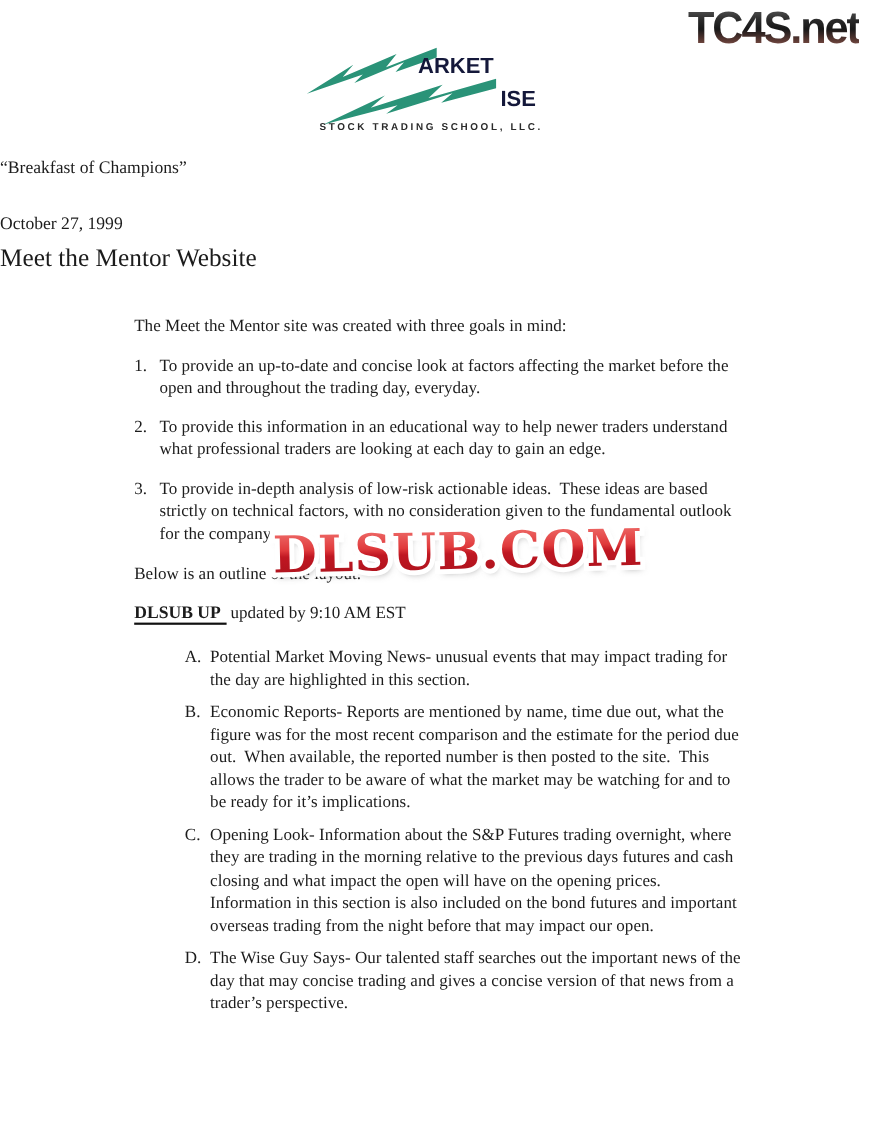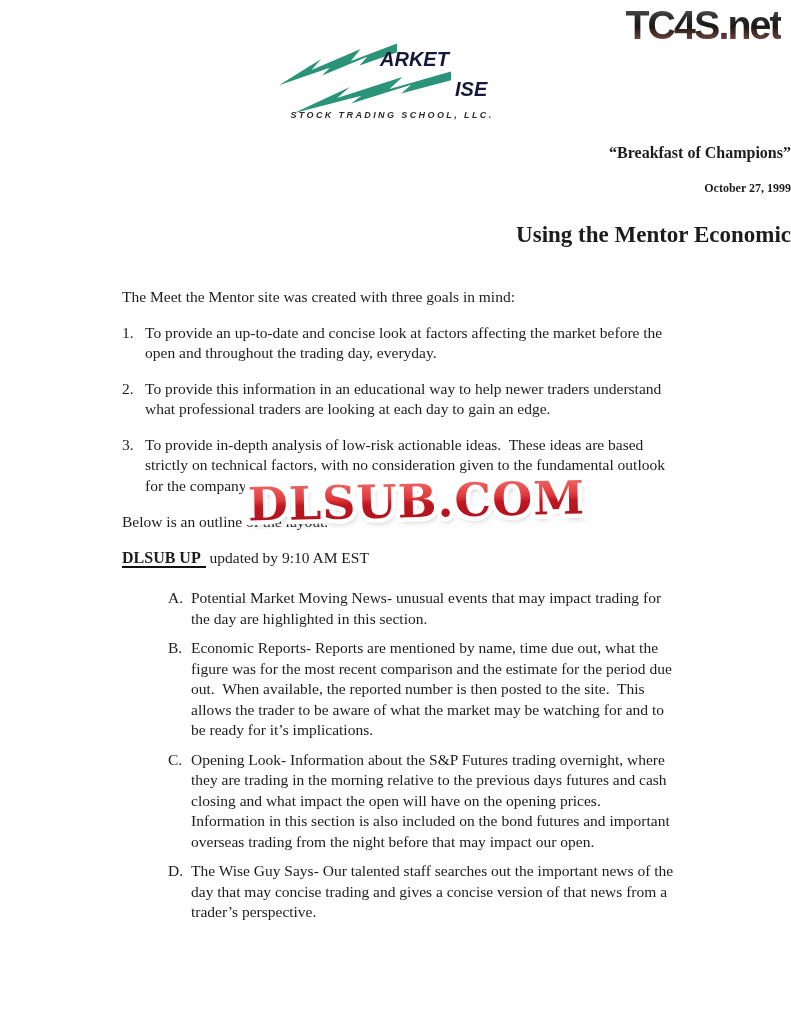--- a/index.html
+++ b/index.html
@@ -13,29 +13,29 @@
   .tc4s{
     position:absolute; top:2px; right:10px;
     font-family:"Liberation Sans","DejaVu Sans",sans-serif;
     font-weight:800; font-size:41px; letter-spacing:-2px;
     background:linear-gradient(180deg,#6b6b6b 0%,#2a2a2a 35%,#181818 52%,#5f3b35 75%,#96685f 92%,#b08a80 100%);
     -webkit-background-clip:text; background-clip:text; color:transparent;
     transform:scaleX(.96); transform-origin:right top;
   }
 
   
-  .logo{position:absolute; left:277px; top:36px; width:230px; height:88px;font-style:italic;}
+  .logo{position:absolute; left:277px; top:36px; width:230px; height:88px;}
   .logo svg{display:block;}
   .logo-word{font-family:"Liberation Sans","DejaVu Sans",sans-serif; font-weight:700; fill:#14183a;}
   .logo-school{font-family:"Liberation Sans","DejaVu Sans",sans-serif; font-weight:700; fill:#2b2b2b; letter-spacing:2.4px;}
 
   
-  .hdr{position:absolute; left:0; width:100%; text-align:right; font-weight:700;}
+  .hdr{position:absolute; left:0; width:100%; text-align:left; font-weight:400;}
   .hdr-quote{top:144px; font-size:16px;}
-  .hdr-date{top:181px; font-size:12px;}
+  .hdr-date{top:195px; font-size:16px;}
   .hdr-title{top:222px; font-size:23px;}
 
   
   .bodytext{position:absolute; left:122px; top:287px; width:560px; font-size:15.5px; line-height:20.5px;}
   .para{white-space:pre-wrap;}
   .numlist .li{display:flex; margin-top:15px;}
   .numlist .marker{width:23px; flex:0 0 23px;}
   .numlist .litext{width:535px; white-space:pre-wrap;}
   .outline-intro{margin-top:16px;}
   .headsup-line{margin-top:15px;}
@@ -98,21 +98,21 @@
         <polygon fill="#2a9378" transform="translate(14,30) scale(1.28,1.1)" points="125,5 77,21 87,10 36,29 46,19 2,43 55,27 47,34 94,17 86,25 125,13"></polygon>
       </g>
       <text class="logo-word" x="103" y="30" font-size="20">ARKET</text>
       <text class="logo-word" x="178" y="60" font-size="20">ISE</text>
       <text class="logo-school" x="115" y="82" font-size="9" text-anchor="middle">STOCK TRADING SCHOOL, LLC.</text>
     </svg>
   </div>
 
   <div class="hdr hdr-quote">“Breakfast of Champions”</div>
   <div class="hdr hdr-date">October 27, 1999</div>
-  <div class="hdr hdr-title">Using the Mentor Economic</div>
+  <div class="hdr hdr-title">Meet the Mentor Website</div>
 
   <div class="bodytext">
     <div class="para">The Meet the Mentor site was created with three goals in mind:</div>
 
     <div class="numlist">
       <div class="li">
         <span class="marker">1.</span>
         <div class="litext">To provide an up-to-date and concise look at factors affecting the market before the open and throughout the trading day, everyday.</div>
       </div>
       <div class="li">

